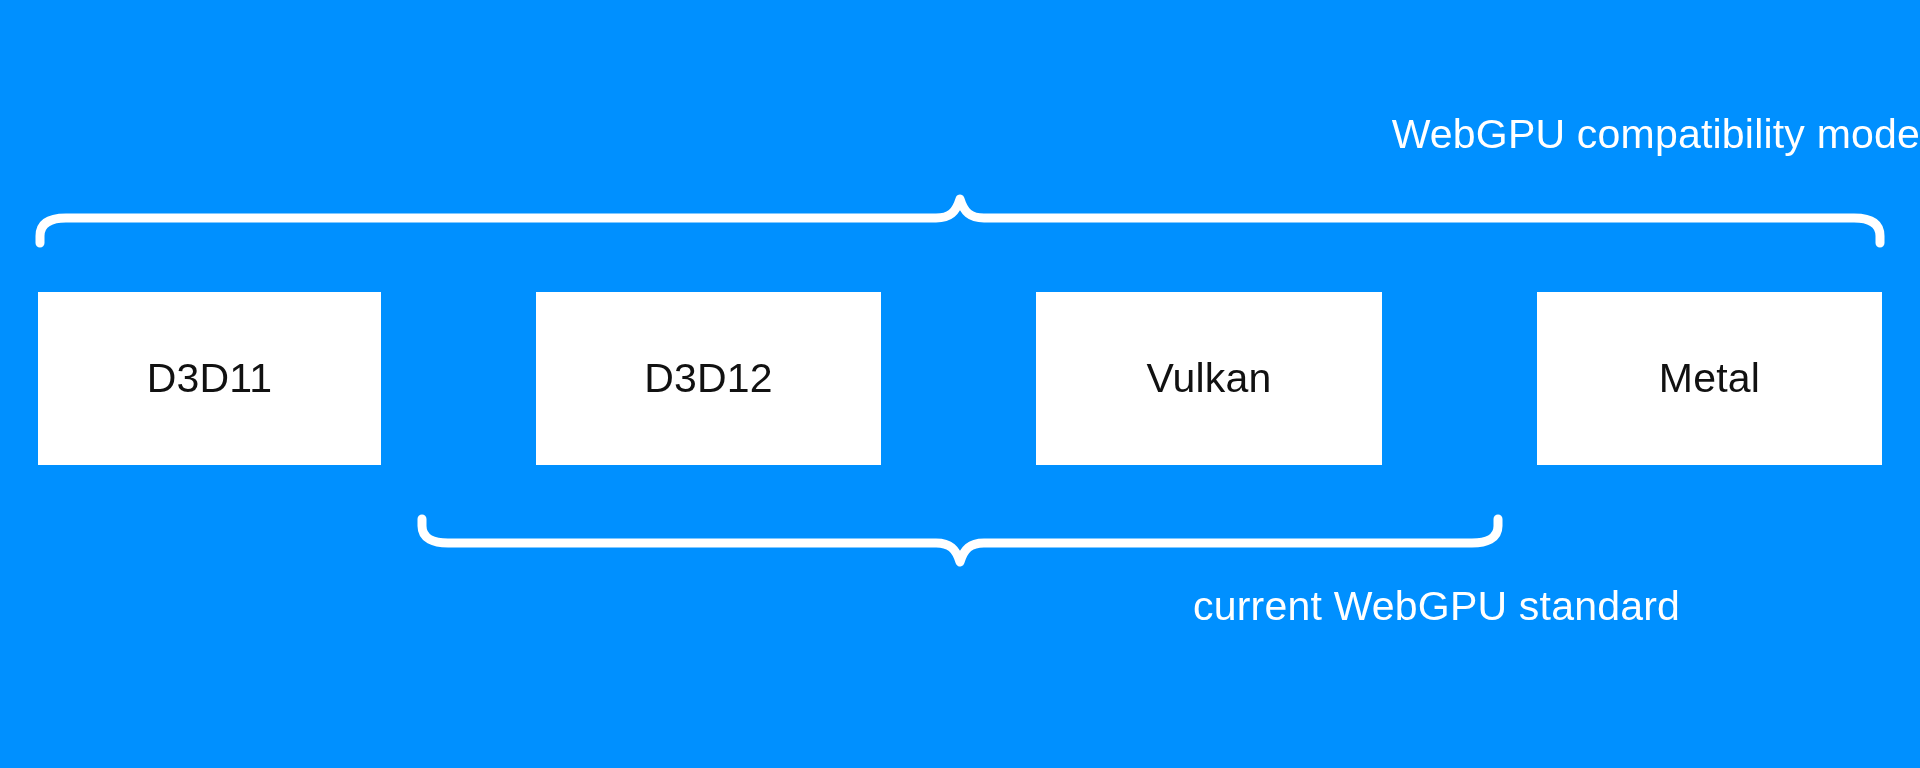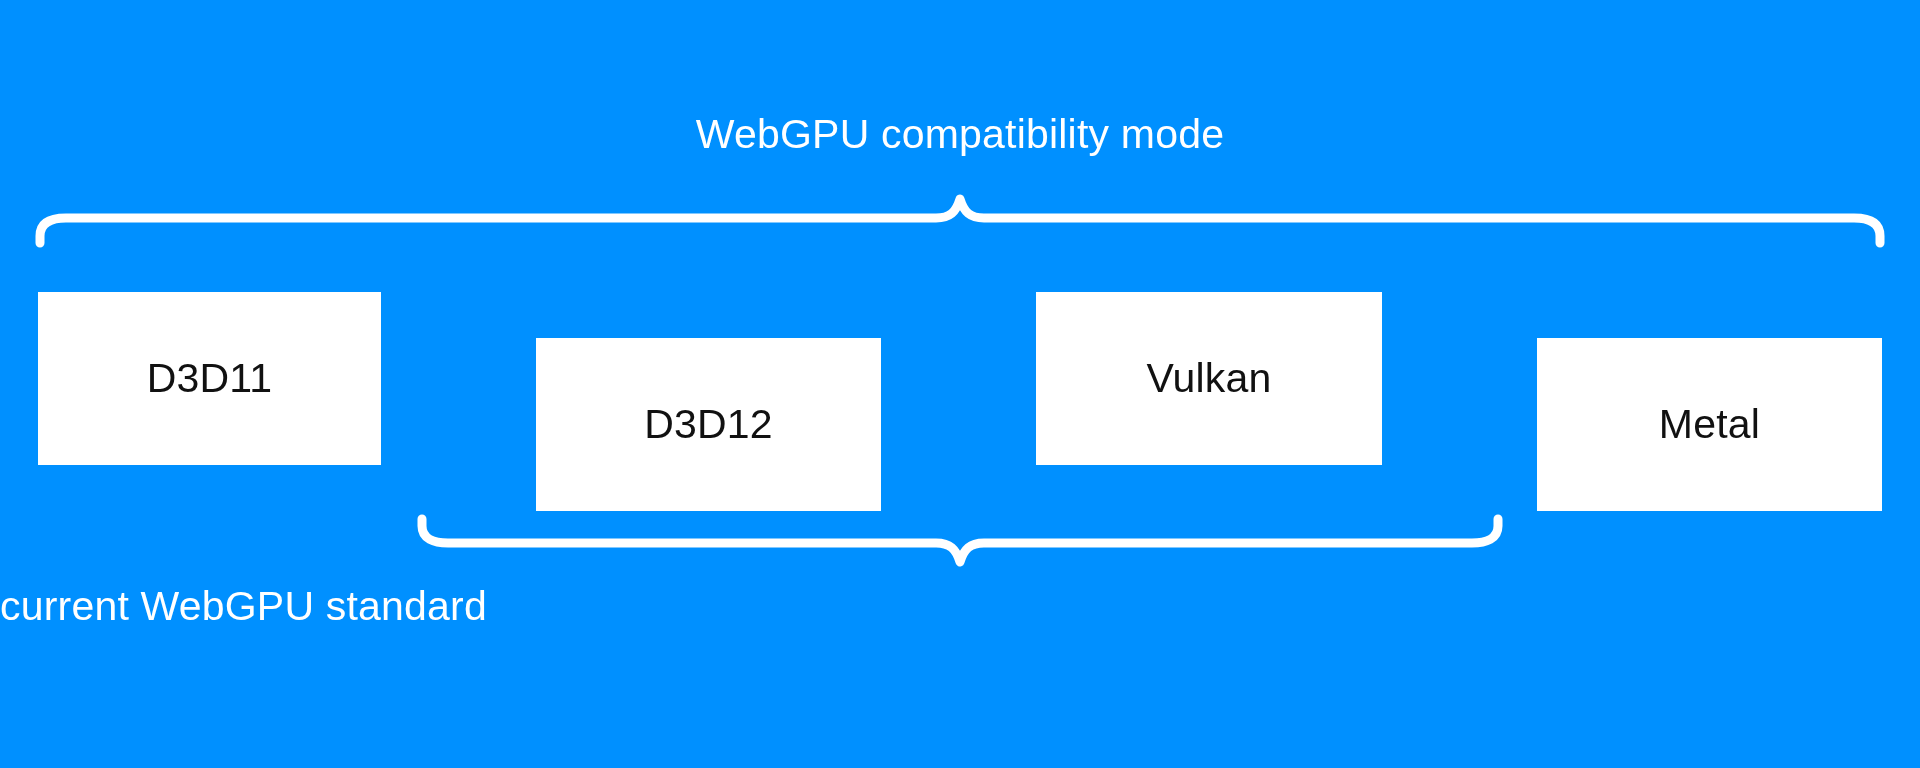--- a/index.html
+++ b/index.html
@@ -18,21 +18,21 @@
     height: 768px;
     background: #0090ff;
   }
 
   
   #top-label {
     position: absolute;
     left: 0;
     top: 114px;
     width: 1920px;
-    text-align: center;
+    text-align: right;
     color: #ffffff;
     font-size: 41px;
     font-weight: 400;
     letter-spacing: 0.2px;
     line-height: 1;
     white-space: nowrap;
   }
 
   
   #brace-layer {
@@ -64,30 +64,30 @@
   }
   .api-box-label {
     color: #111111;
     font-size: 41px;
     font-weight: 400;
     line-height: 1;
     white-space: nowrap;
     letter-spacing: 0.2px;
   }
   .w343 { width: 343px; }
-  .w345 { width: 345px; margin-top: 46px; }
+  .w345 { width: 345px; }
   .w346 { width: 346px; }
 
   
   #bottom-label {
     position: absolute;
     left: 0;
     top: 586px;
     width: 1680px;
-    text-align: left;
+    text-align: right;
     color: #ffffff;
     font-size: 41px;
     font-weight: 400;
     letter-spacing: 0.2px;
     line-height: 1;
     white-space: nowrap;
   }
 </style>
 </head>
 <body>

